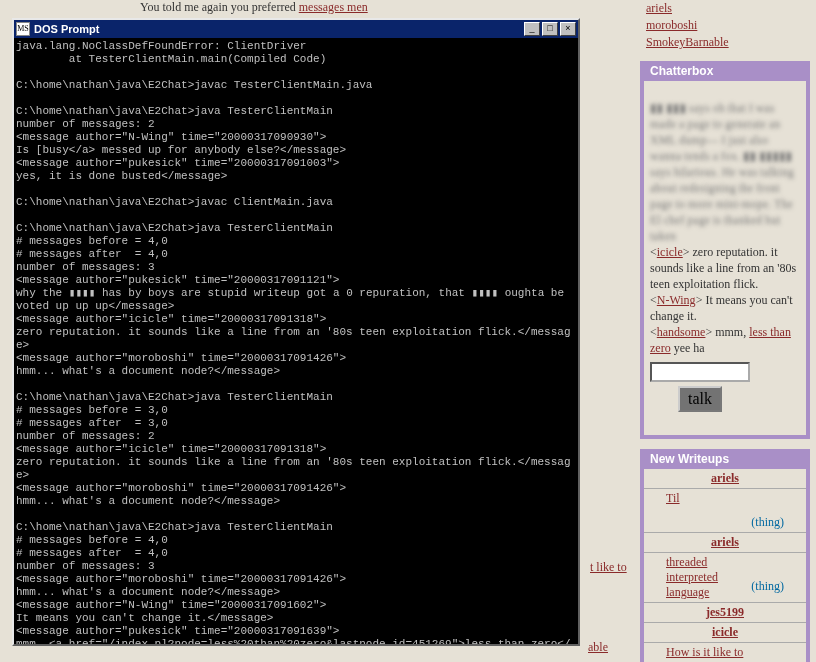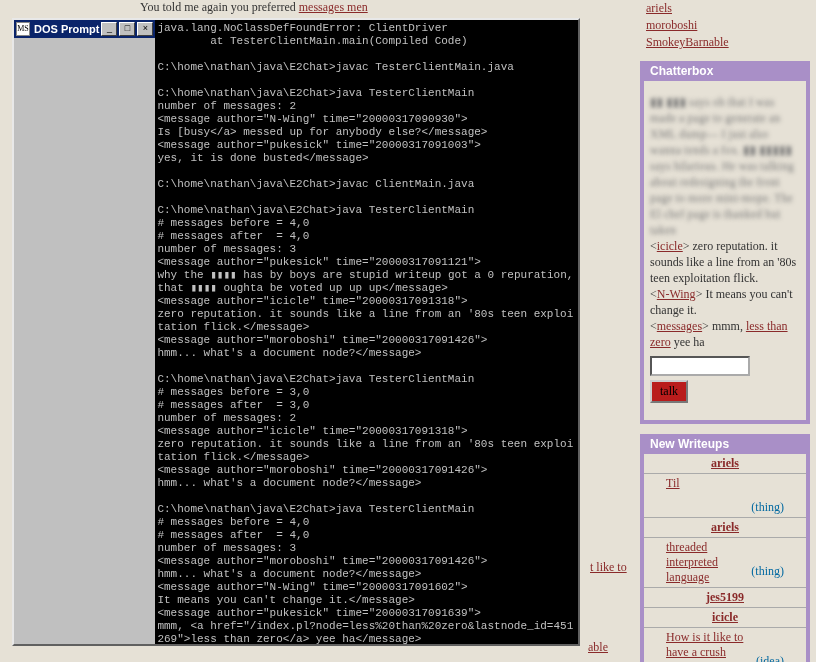--- a/index.html
+++ b/index.html
@@ -42,21 +42,21 @@
     top: 18px;
     width: 568px;
     height: 628px;
     border: 2px solid #c0c0c0;
     border-top-color: #e8e8e8;
     border-left-color: #e8e8e8;
     border-right-color: #606060;
     border-bottom-color: #606060;
     background: #c0c0c0;
     display: flex;
-    flex-direction: row;
+    flex-direction: column;
   }
   .titlebar {
     height: 18px;
     background: linear-gradient(#0a246a,#0a246a);
     display: flex;
     align-items: center;
     padding: 0 2px;
   }
   .titlebar .icon {
     width: 14px; height: 14px;
@@ -125,45 +125,46 @@
   }
   .panel-head {
     background: #a98fc7;
     color: #fff;
     font-family: Tahoma, Arial, sans-serif;
     font-size: 12px;
     font-weight: bold;
     padding: 3px 6px;
   }
   .panel-body {
-    padding: 13px 6px;
+    padding: 19px 6px;
     font-size: 12px;
     color: #333;
     line-height: 16px;
   }
   .blur {
     color: transparent;
     text-shadow: 0 0 4px #787878;
   }
   .panel-body input[type=text] {
     width: 100px;
     height: 20px;
     border: 2px inset #aaa;
     font-size: 12px;
     margin-top: 6px;
     display: block;
   }
   .panel-body button {
     margin-top: 4px;
     font-family: inherit;
-    font-size: 12px;
+    font-size: 16px;
     padding: 2px 8px;
     border: 2px outset #ccc;
-    background: #b91c1c;
+    background: #737373;
     cursor: pointer;
+    margin-left: 28px;
   }
   .writeup-author {
     text-align: center;
     font-weight: bold;
     color: #8a2a2a;
     text-decoration: underline;
     border-bottom: 1px solid #aaa;
     font-size: 12px;
     padding: 2px 0;
   }
@@ -260,21 +261,21 @@
   </div>
 
   <div class="panel">
     <div class="panel-head">Chatterbox</div>
     <div class="panel-body">
       <div class="blur">▮▮ ▮▮▮ says oh that I was made a page to generate an XML dump— I just also wanna tends a fox.
 ▮▮ ▮▮▮▮▮ says hilarious. He was talking about redesigning the front page to more mini-mope. The El chef page is thanked but taken</div>
       <div id="cbmsgs">
           <div>&lt;<a class="rlink">icicle</a>&gt; zero reputation. it sounds like a line from an '80s teen exploitation flick.</div>
           <div>&lt;<a class="rlink">N-Wing</a>&gt; It means you can't change it.</div>
-          <div>&lt;<a class="rlink">messages</a>&gt; mmm, <a class="rlink">less than zero</a> yee ha</div>
+          <div>&lt;<a class="rlink">handsome</a>&gt; mmm, <a class="rlink">less than zero</a> yee ha</div>
         </div>
       <input type="text" style="">
       <button>talk</button>
     </div>
   </div>
 
   <div class="panel">
     <div class="panel-head">New Writeups</div>
     <div id="writeups">
         <div class="writeup-author">ariels</div>

